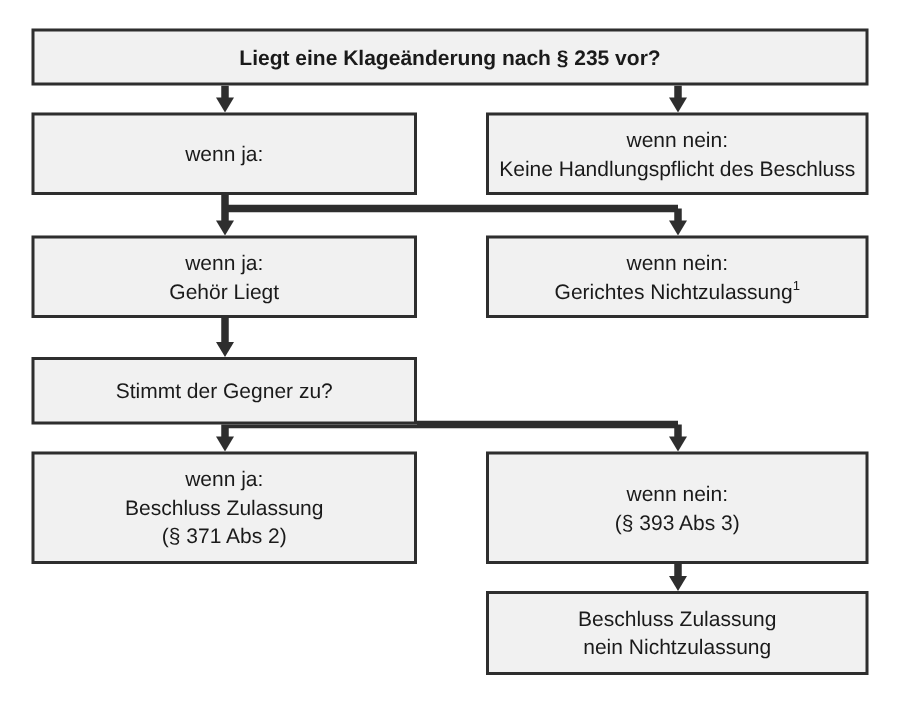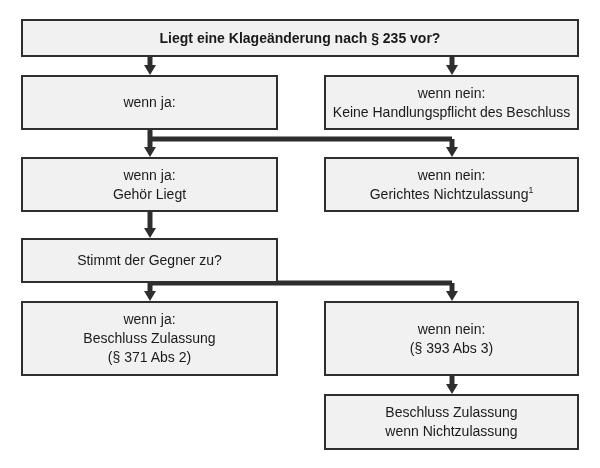--- a/index.html
+++ b/index.html
@@ -142,16 +142,16 @@
     <span class="line">(§ 371 Abs 2)</span>
   </div>
 
   <div class="node" style="left:324px; top:301px; width:255px; height:75px;">
     <span class="line">wenn nein:</span>
     <span class="line">(§ 393 Abs 3)</span>
   </div>
 
   <div class="node" style="left:324px; top:394px; width:255px; height:56px;">
     <span class="line">Beschluss Zulassung</span>
-    <span class="line">wenn Nichtzulassung</span>
+    <span class="line">nein Nichtzulassung</span>
   </div>
 
 </div>
 
 </body></html>

